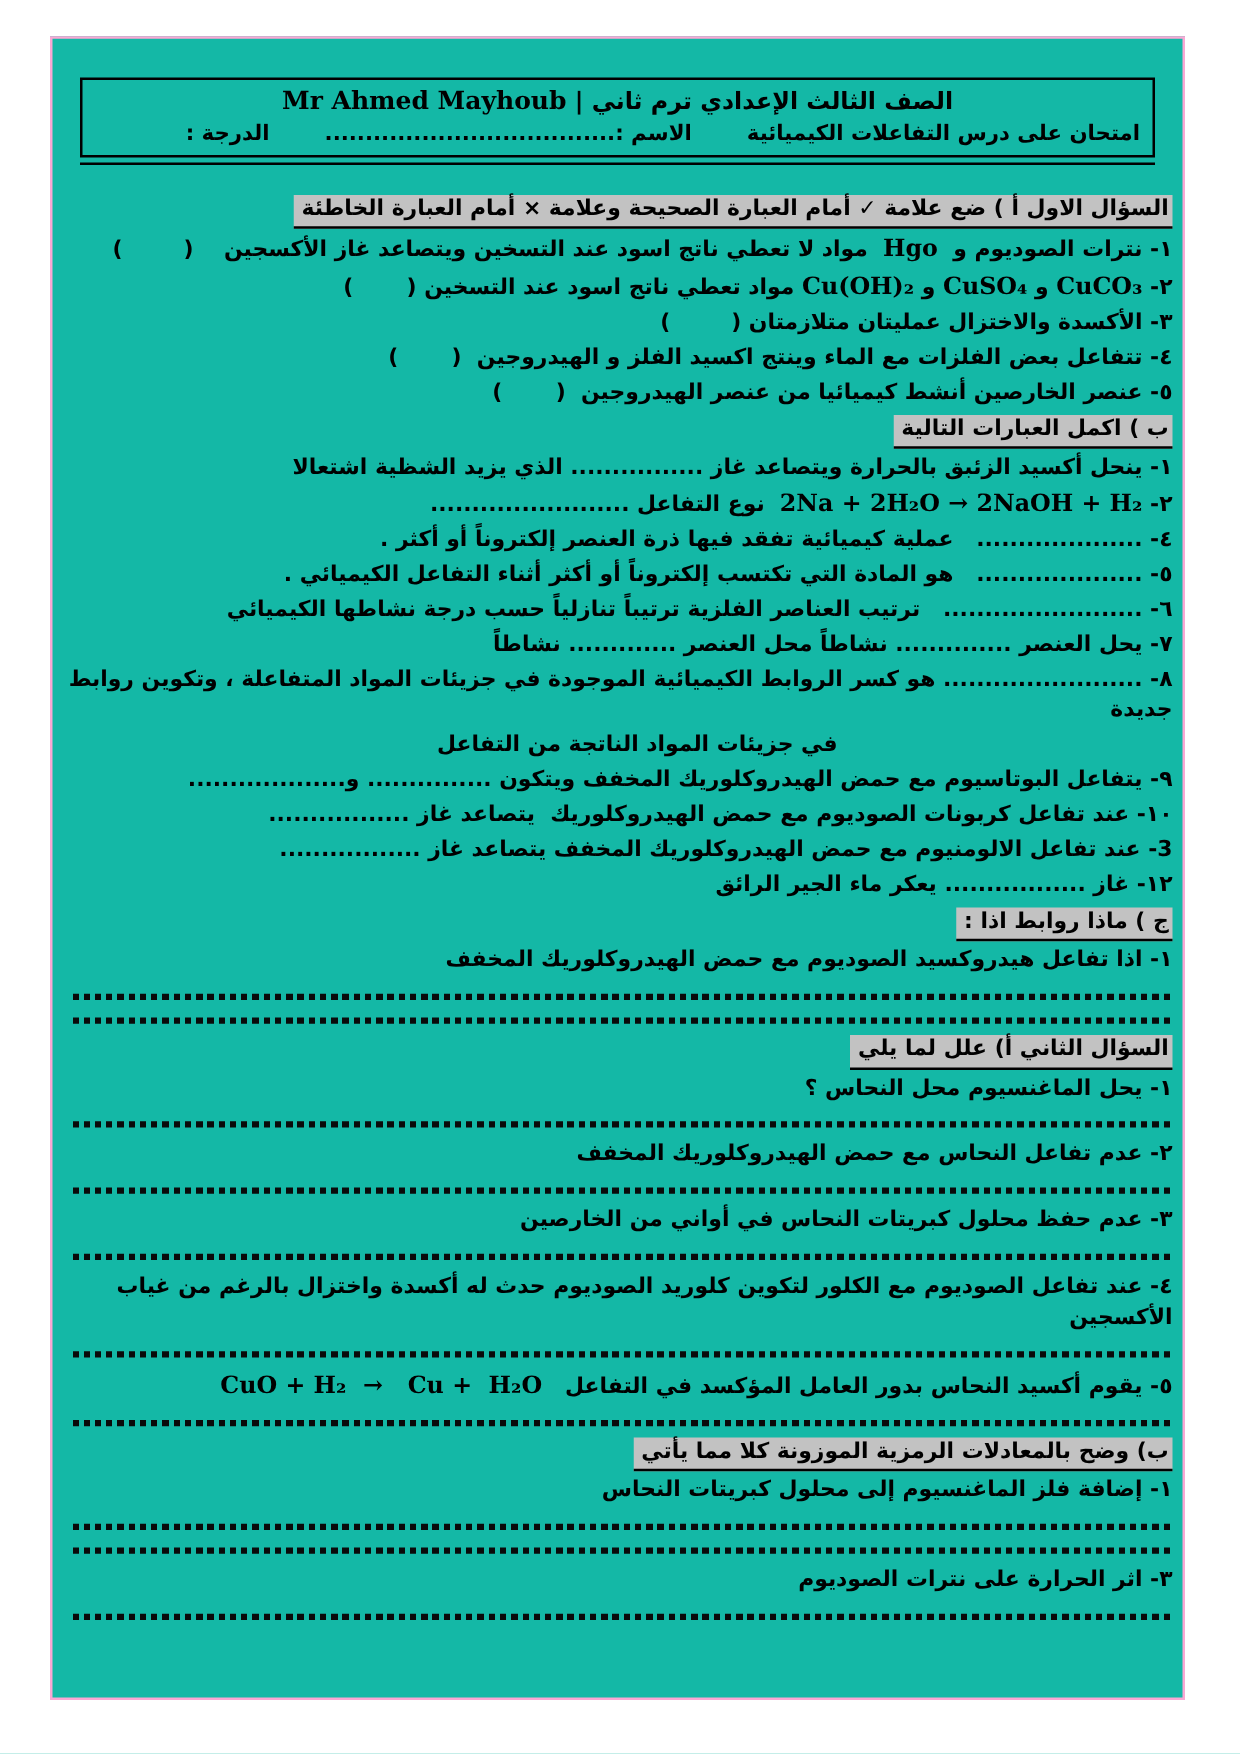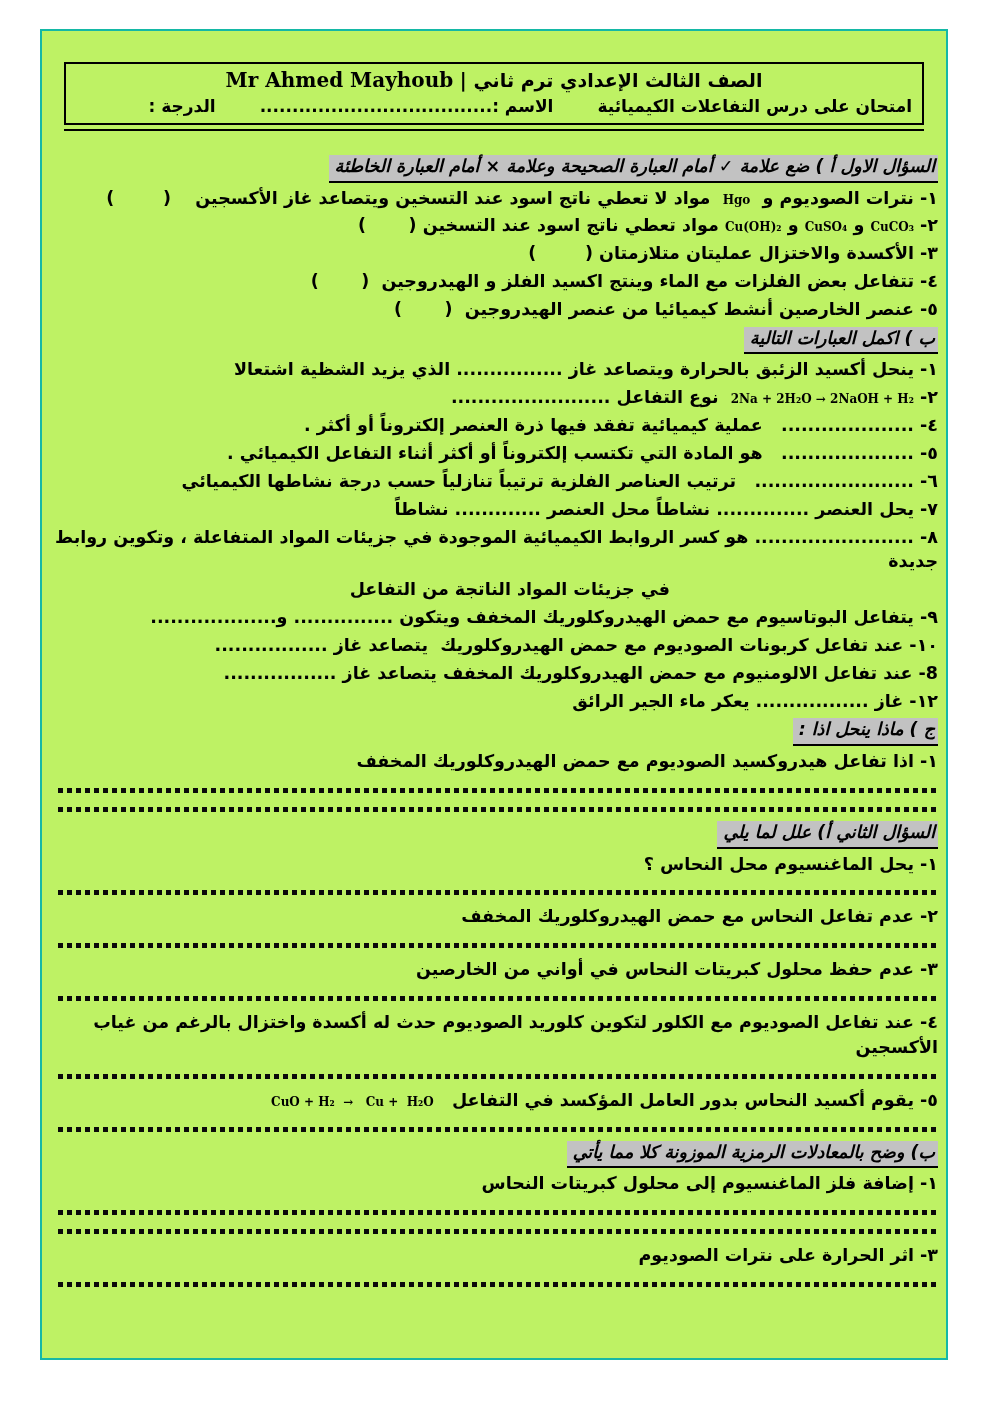--- a/index.html
+++ b/index.html
@@ -2,39 +2,39 @@
 <html lang="ar"><head>
 <meta charset="utf-8">
 <style>
   html,body{margin:0;padding:0;}
   body{
     width:992px;height:1403px;background:#ffffff;position:relative;
     font-family:"DejaVu Sans",sans-serif;font-weight:bold;color:#000;
   }
   .sheet{
     position:absolute;left:40px;top:29px;width:908px;height:1331px;
-    border:2px solid #14b8a6;background:#bef264;box-sizing:border-box;
+    border:2px solid #f9a8d4;background:#14b8a6;box-sizing:border-box;
   }
   .header-box{
     margin:31px 22px 0 22px;border:2px solid #000;
     padding:3px 10px 7px 10px;position:relative;
   }
   .header-box::after{
     content:"";position:absolute;left:-2px;right:-2px;bottom:-8px;height:2px;background:#000;
   }
   .h-line1{text-align:center;font-size:19px;line-height:1.3;}
   .h-line2{display:flex;column-gap:44px;font-size:17px;margin-top:3px;align-items:baseline;}
   .content{padding:25px 8px 0 12px;text-align:right;}
-  .bar-wrap{text-align:right;margin:5px 0 3px 0;font-style:italic;}
+  .bar-wrap{text-align:right;margin:5px 0 3px 0;}
   .sec-bar{
     display:inline-block;background:#c2c2c2;border-bottom:2px solid #000;
     padding:0 3px 2px 6px;font-size:17.5px;line-height:1.35;
   }
   .item{font-size:17.5px;line-height:1.42;margin:3px 0;}
-  .formula{font-family:"DejaVu Serif","DejaVu Sans",serif;font-size:12px;unicode-bidi:isolate;}
+  .formula{font-family:"DejaVu Serif","DejaVu Sans",serif;font-size:19px;unicode-bidi:isolate;}
   .h-line1 .formula{font-size:20px;}
   .cont-line{margin-right:268px;}
   .dots{
     height:5px;margin:14px 2px 9px 4px;
     background-image:repeating-linear-gradient(90deg,#0a0a0a 0 5px,transparent 5px 9px);
   }
 </style>
 </head>
 <body dir="rtl">
 
@@ -64,24 +64,24 @@
     <div class="item"><span>١- ينحل أكسيد الزئبق بالحرارة ويتصاعد غاز ................ الذي يزيد الشظية اشتعالا</span></div>
     <div class="item"><span>٢- </span><span class="formula" dir="ltr">2Na + 2H₂O → 2NaOH + H₂</span><span>&nbsp; نوع التفاعل ........................</span></div>
     <div class="item"><span>٤- ....................&nbsp;&nbsp; عملية كيميائية تفقد فيها ذرة العنصر إلكتروناً أو أكثر .</span></div>
     <div class="item"><span>٥- ....................&nbsp;&nbsp; هو المادة التي تكتسب إلكتروناً أو أكثر أثناء التفاعل الكيميائي .</span></div>
     <div class="item"><span>٦- ........................&nbsp;&nbsp; ترتيب العناصر الفلزية ترتيباً تنازلياً حسب درجة نشاطها الكيميائي</span></div>
     <div class="item"><span>٧- يحل العنصر .............. نشاطاً محل العنصر ............. نشاطاً</span></div>
     <div class="item"><span>٨- ........................ هو كسر الروابط الكيميائية الموجودة في جزيئات المواد المتفاعلة ، وتكوين روابط جديدة</span></div>
     <div class="item cont-line"><span>في جزيئات المواد الناتجة من التفاعل</span></div>
     <div class="item"><span>٩- يتفاعل البوتاسيوم مع حمض الهيدروكلوريك المخفف ويتكون ............... و...................</span></div>
     <div class="item"><span>١٠- عند تفاعل كربونات الصوديوم مع حمض الهيدروكلوريك&nbsp; يتصاعد غاز .................</span></div>
-    <div class="item"><span>8- عند تفاعل الالومنيوم مع حمض الهيدروكلوريك المخفف يتصاعد غاز .................</span></div>
+    <div class="item"><span>3- عند تفاعل الالومنيوم مع حمض الهيدروكلوريك المخفف يتصاعد غاز .................</span></div>
     <div class="item"><span>١٢- غاز ................. يعكر ماء الجير الرائق</span></div>
 
-    <div class="bar-wrap"><span class="sec-bar">ج ) ماذا ينحل اذا :</span></div>
+    <div class="bar-wrap"><span class="sec-bar">ج ) ماذا روابط اذا :</span></div>
 
     <div class="item"><span>١- اذا تفاعل هيدروكسيد الصوديوم مع حمض الهيدروكلوريك المخفف</span></div>
     <div class="dots"></div>
     <div class="dots"></div>
 
     <div class="bar-wrap"><span class="sec-bar">السؤال الثاني أ)  علل لما يلي</span></div>
 
     <div class="item"><span>١-  يحل الماغنسيوم محل النحاس ؟</span></div>
     <div class="dots"></div>
     <div class="item"><span>٢- عدم تفاعل النحاس مع حمض الهيدروكلوريك المخفف</span></div>

